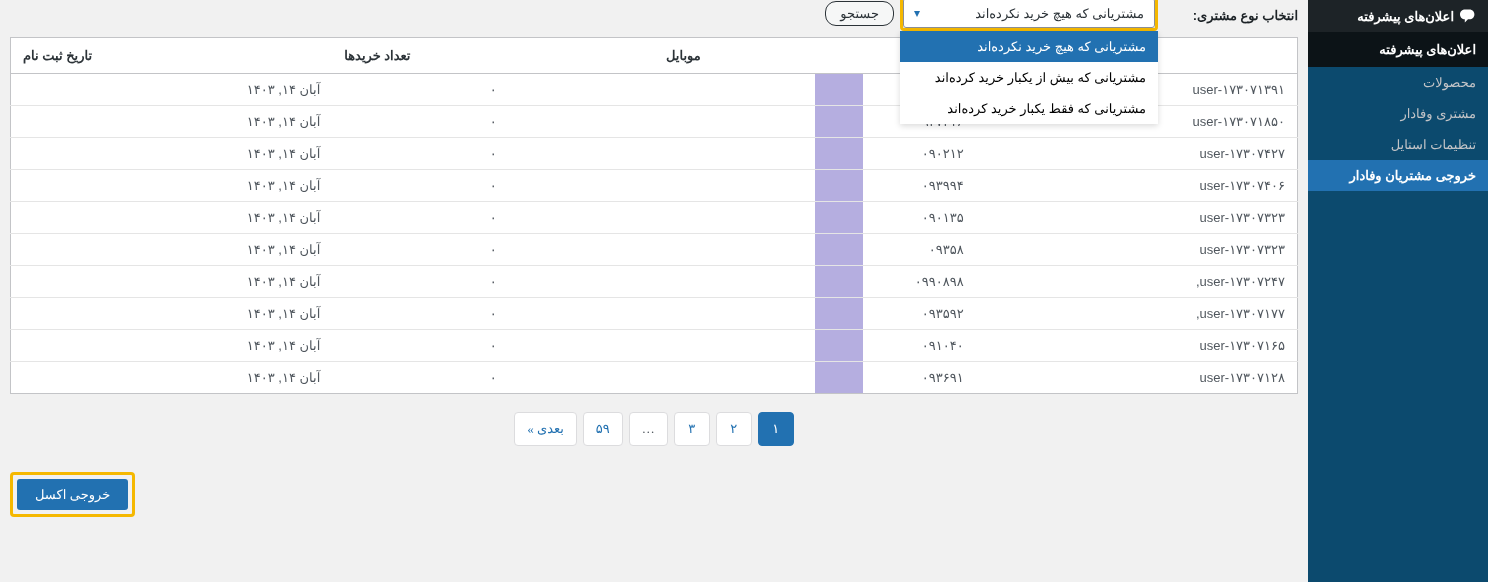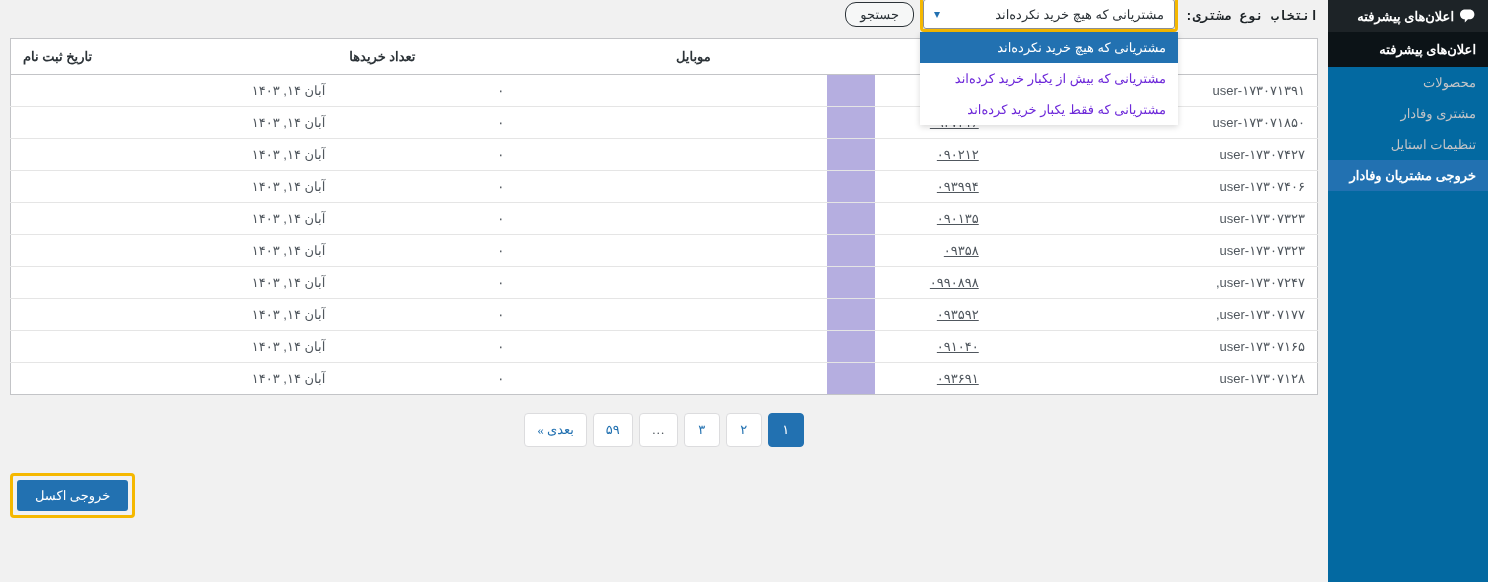--- a/index.html
+++ b/index.html
@@ -13,22 +13,22 @@
   background: #f1f1f1;
   color: #3c434a;
   direction: rtl;
 }
 .wrapper {
   display: flex;
   width: 1488px;
   min-height: 582px;
 }
 .sidebar {
-  width: 160px;
-  background: #0369a1;
+  width: 180px;
+  background: #0c4a6e;
   color: #fff;
   flex-shrink: 0;
 }
 .sidebar-header {
   background: #1d2327;
   color: #fff;
   padding: 8px 12px;
   font-weight: bold;
   display: flex;
   align-items: center;
@@ -60,21 +60,20 @@
 .main {
   flex: 1;
   padding: 0 10px;
   background: #f1f1f1;
 }
 .filter-row {
   display: flex;
   align-items: flex-end;
   gap: 10px;
   padding: 8px 0;
-  font-family: Liberation Mono, monospace;
 }
 .filter-label {
   font-weight: bold;
   color: #1d2327;
 }
 .filter-controls {
   display: flex;
   align-items: center;
   gap: 6px;
 }
@@ -105,21 +104,21 @@
   top: 33px;
   right: -3px;
   width: 258px;
   background: #fff;
   box-shadow: 0 2px 6px rgba(0,0,0,.15);
   z-index: 10;
 }
 .dropdown-option {
   padding: 8px 12px;
   cursor: pointer;
-  color: #6d28d9;
+  color: #000000;
 }
 .dropdown-option.selected {
   background: #2271b1;
   color: #fff;
 }
 .search-btn {
   background: #f6f7f7;
   border: 1px solid #2c3338;
   border-radius: 11px;
   padding: 4px 14px;
@@ -149,21 +148,20 @@
 }
 .table tr:last-child td {
   border-bottom: none;
 }
 .col-username { width: 25%; }
 .col-mobile { width: 25%; }
 .col-purchases { width: 25%; text-align: center; }
 .col-date { width: 25%; }
 .cell-mobile {
   position: relative;
-  text-decoration: underline;
 }
 .mobile-mask {
   position: absolute;
   top: 0;
   bottom: 0;
   left: 50%;
   width: 48px;
   background: #b5aee0;
 }
 .pagination {

